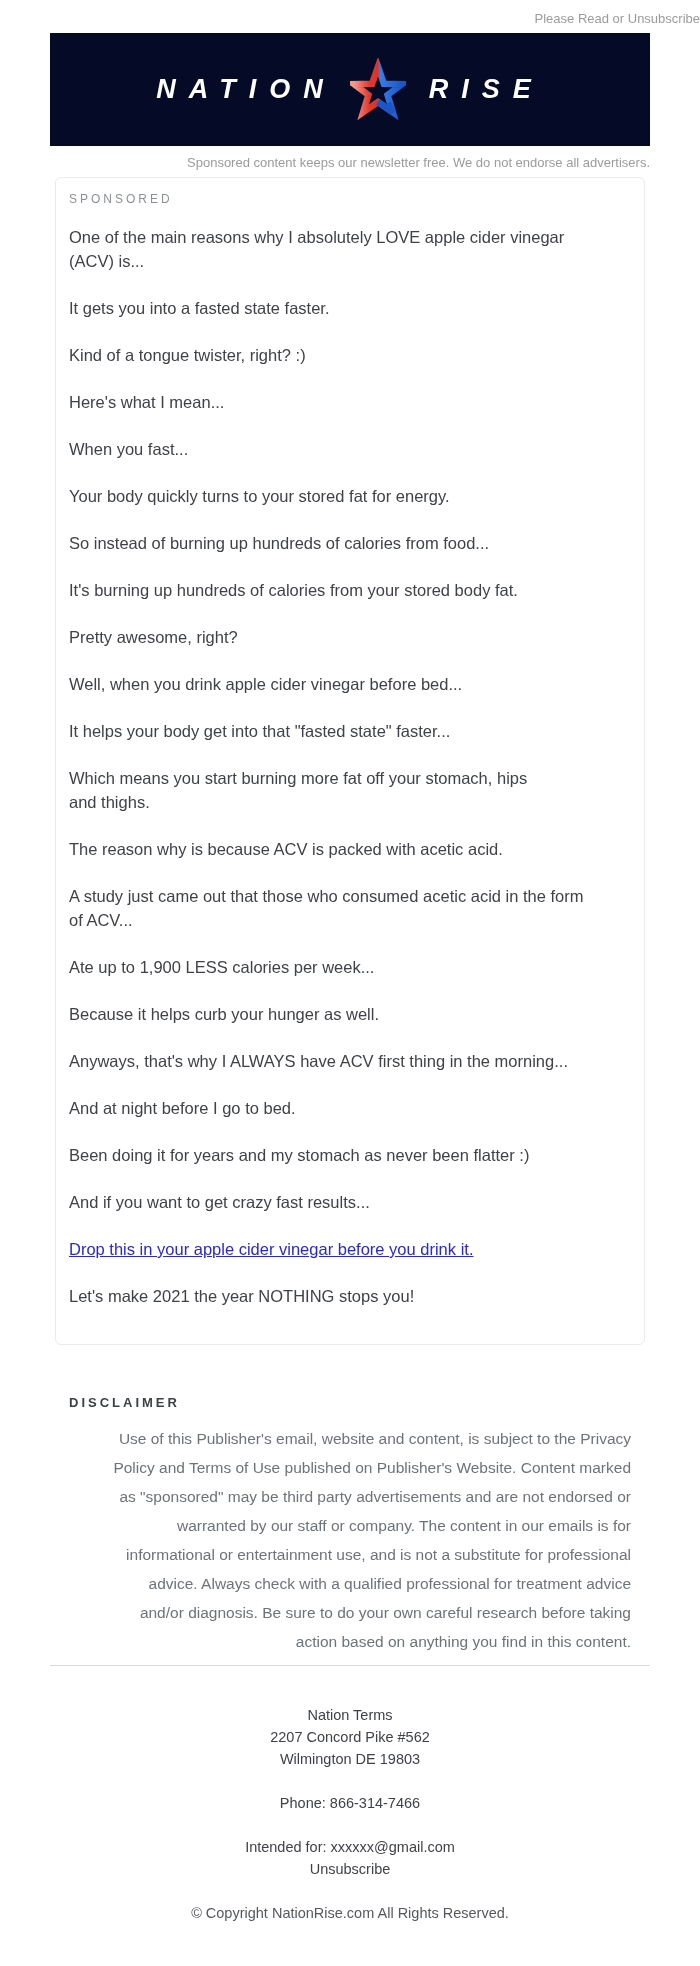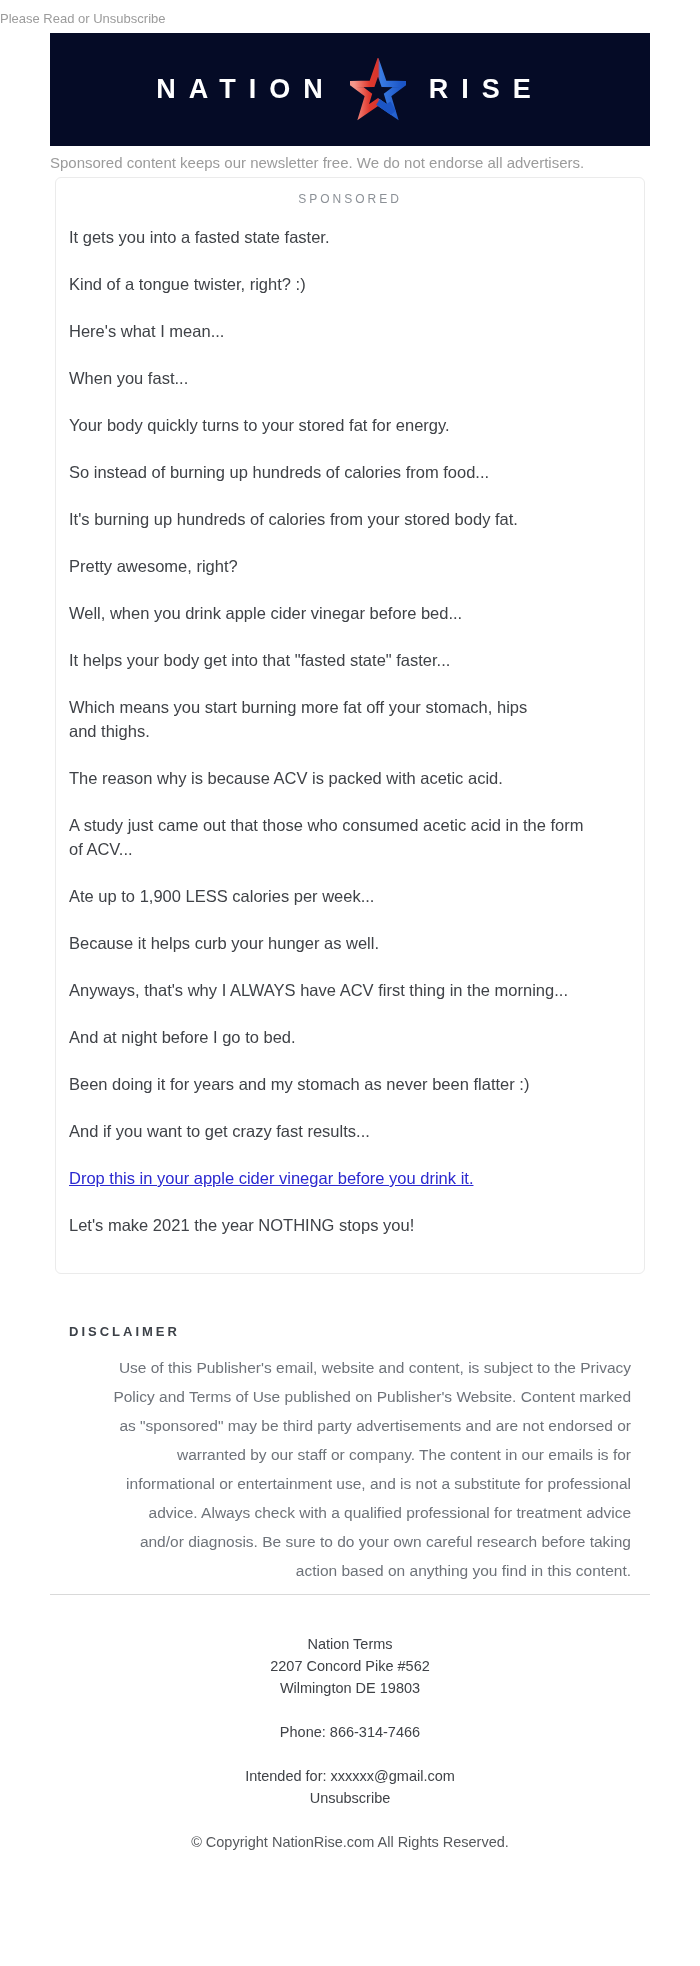--- a/index.html
+++ b/index.html
@@ -6,21 +6,21 @@
   html,body { background:#ffffff; }
   body {
     font-family:"Liberation Sans", sans-serif;
     color:#3f4247;
     width:700px;
   }
   .page { width:700px; min-height:1966px; padding-top:11px; }
 
   
   .preheader {
-    text-align:left;
+    text-align:right;
     font-size:13px;
     line-height:16px;
     color:#9b9b9b;
     margin-bottom:6px;
   }
 
   
   .email-col { width:600px; margin:0 auto; }
 
   
@@ -32,43 +32,44 @@
     justify-content:center;
     cursor:pointer;
   }
   .brand-word {
     color:#ffffff;
     font-size:27px;
     font-weight:700;
     letter-spacing:13px;
     text-indent:13px; 
     white-space:nowrap;
+    font-style:italic;
   }
   .brand-word.left { text-indent:0; margin-right:2px; }
   .star-wrap { width:56px; height:64px; margin:0 10px 0 12px; flex:0 0 auto; }
 
   
   .sponsor-note {
-    text-align:left;
-    font-size:15px;
+    text-align:right;
+    font-size:13px;
     line-height:16px;
     color:#9b9b9b;
     margin:9px 0 6px 0;
   }
 
   
   .sponsored-box {
     margin:0 5px;
     background:#ffffff;
     border:1px solid #ebebeb;
     border-radius:6px;
     padding:14px 13px 36px 13px;
   }
   .sponsored-label {
-    text-align:center;
+    text-align:left;
     font-size:12px;
     line-height:15px;
     letter-spacing:3px;
     color:#8b9096;
     margin-bottom:18px;
   }
   .sponsored-box p {
     font-size:16.5px;
     line-height:24px;
     color:#3f4247;
@@ -145,20 +146,22 @@
         </svg>
       </span>
       <span class="brand-word">RISE</span>
     </div>
 
     <div class="sponsor-note">Sponsored content keeps our newsletter free. We do not endorse all advertisers.</div>
 
     <div class="sponsored-box">
       <div class="sponsored-label">SPONSORED</div>
 
+      <p>One of the main reasons why I absolutely LOVE apple cider vinegar
+(ACV) is...</p>
       <p>It gets you into a fasted state faster.</p>
       <p>Kind of a tongue twister, right? :)</p>
       <p>Here's what I mean...</p>
       <p>When you fast...</p>
       <p>Your body quickly turns to your stored fat for energy.</p>
       <p>So instead of burning up hundreds of calories from food...</p>
       <p>It's burning up hundreds of calories from your stored body fat.</p>
       <p>Pretty awesome, right?</p>
       <p>Well, when you drink apple cider vinegar before bed...</p>
       <p>It helps your body get into that "fasted state" faster...</p>

